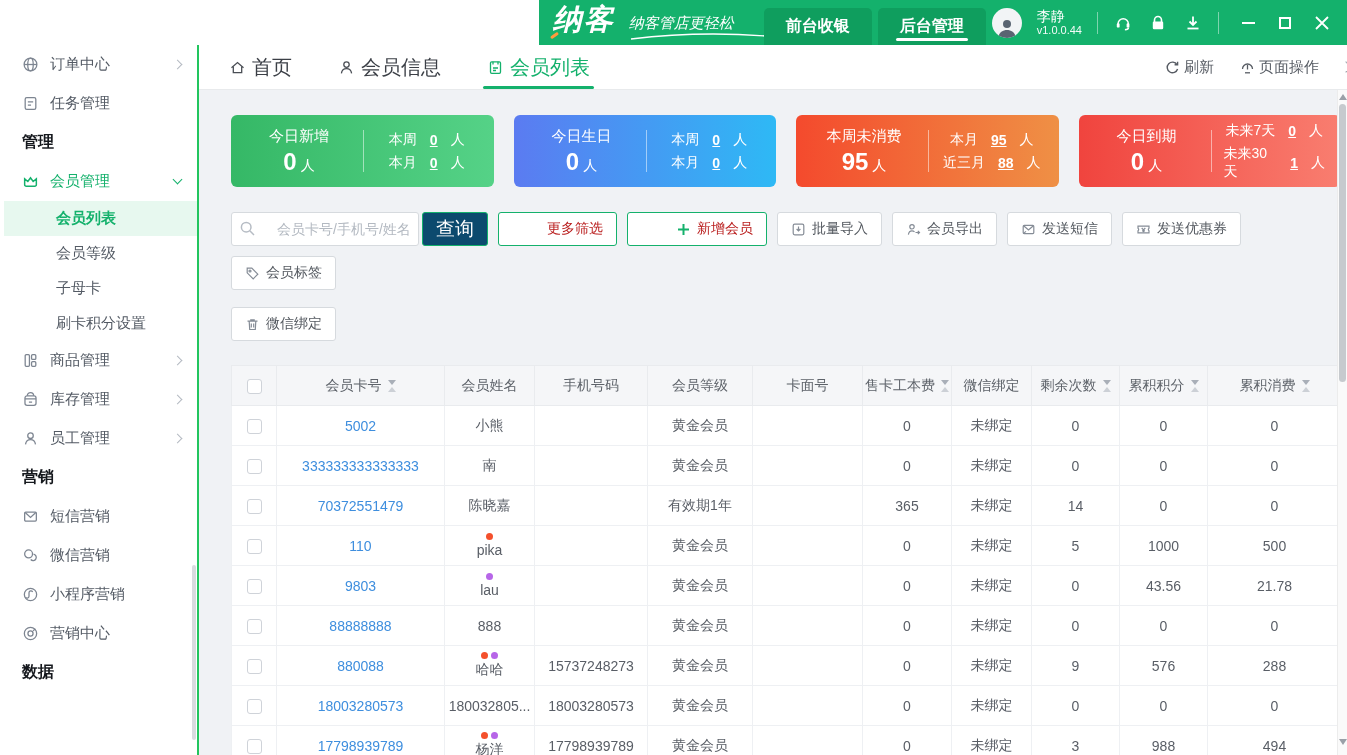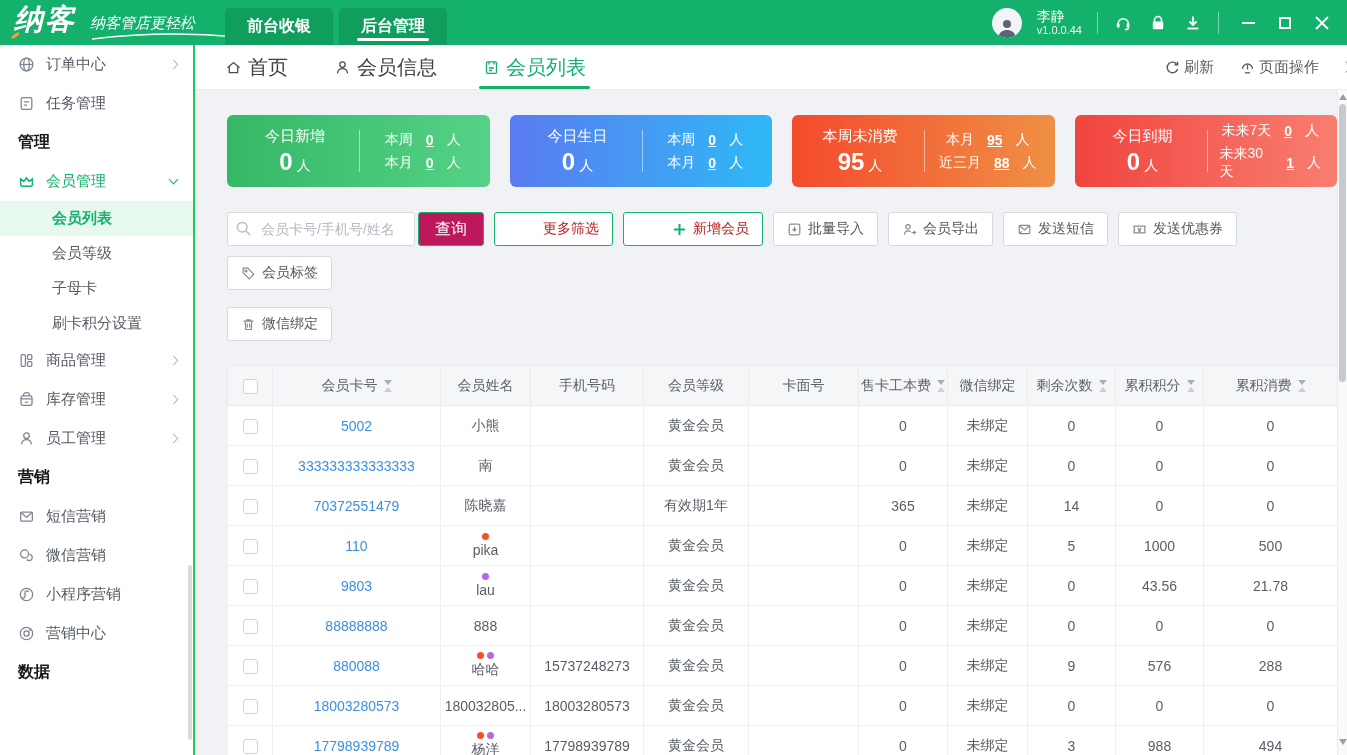--- a/index.html
+++ b/index.html
@@ -1,18 +1,18 @@
 <!DOCTYPE html>
 <html><head>
 <meta charset="utf-8">
 <style>
   * { margin:0; padding:0; box-sizing:border-box; }
   html,body { width:1347px; height:755px; overflow:hidden; background:#fff;
     font-family:"Liberation Sans","DejaVu Sans",sans-serif; }
-  .app { width:1347px; height:755px; display:flex; flex-direction:column; }
+  .app { width:1347px; height:755px; display:flex; flex-direction:column;align-items:flex-end; }
 
   
   .titlebar { flex:0 0 45px; background:#14b16c; display:flex; align-items:flex-end; color:#fff; position:relative; }
   .logo { font-size:29px; font-weight:800; letter-spacing:2px; margin:0 0 5px 14px; position:relative; font-style:italic; }
   .logo i { position:absolute; left:-3px; bottom:3px; width:9px; height:3px; background:#ff9a3c; transform:rotate(-35deg); border-radius:2px; }
   .tagline { font-size:15px; font-style:italic; margin:0 0 12px 14px; position:relative; white-space:nowrap; }
   .tagline svg { position:absolute; left:0; bottom:-8px; }
   .tb-nav { display:flex; margin-left:30px; }
   .tb-btn { height:37px; padding:0 22px; background:#0f9e5e; border-radius:5px 5px 0 0; margin-right:6px;
     display:flex; align-items:center; font-size:16px; font-weight:600; position:relative; cursor:pointer; }
@@ -73,27 +73,27 @@
   .card-big .unit { font-size:14px; font-weight:400; margin-left:4px; }
   .card-div { width:1px; height:42px; background:rgba(255,255,255,.5); margin:0 12px; }
   .card-right { flex:1; display:flex; flex-direction:column; gap:5px; align-items:center; font-size:14px; }
   .cstat { display:flex; align-items:center; gap:13px; }
   .cstat .cv { font-weight:700; text-decoration:underline; cursor:pointer; }
 
   
   .toolbar { margin-top:25px; width:1116px; display:flex; flex-wrap:wrap; gap:10px; }
   .searchwrap { position:relative; display:flex; }
   .searchwrap input { width:188px; height:34px; border:1px solid #d6dade; border-radius:3px; background:#fff;
-    padding:0 8px 0 33px; font-size:14px; color:#0f766e; outline:none; font-family:inherit; }
+    padding:0 8px 0 45px; font-size:14px; color:#0f766e; outline:none; font-family:inherit; }
   .searchwrap input::placeholder { color:#b3b9c1; }
   .searchwrap .mag { position:absolute; left:8px; top:8px; width:17px; height:17px; }
   .btn { height:34px; padding:0 13px; background:#fff; border:1px solid #d6dade; border-radius:3px;
     color:#53585f; font-size:14px; display:inline-flex; align-items:center; gap:6px; cursor:pointer; font-family:inherit; }
   .btn svg { width:15px; height:15px; }
-  .btn.solid { background:#be185d; border-color:#14b16c; color:#fff; width:66px; justify-content:center; font-size:16px; margin-left:3px; }
+  .btn.solid { background:#0c4a6e; border-color:#14b16c; color:#fff; width:66px; justify-content:center; font-size:19px; margin-left:3px; }
   .btn.outline { border-color:#14b16c; color:#b91c1c;padding-left:48px; }
   .toolbar2 { margin-top:7px; }
 
   
   .tablewrap { margin-top:24px; width:1110px; background:#14b8a6; }
   table { border-collapse:collapse; table-layout:fixed; width:1110px; font-size:14px; color:#595e66; }
   th { background:#f5f6f8; border:1px solid #e9ebee; height:40px; font-weight:400; color:#5d6269; }
   td { background:#fff; border:1px solid #eef0f3; height:40px; text-align:center; padding:5px 4px; }
   .thx { display:inline-flex; align-items:center; gap:6px; }
   .sort { display:inline-flex; flex-direction:column; gap:2px; cursor:pointer; }

